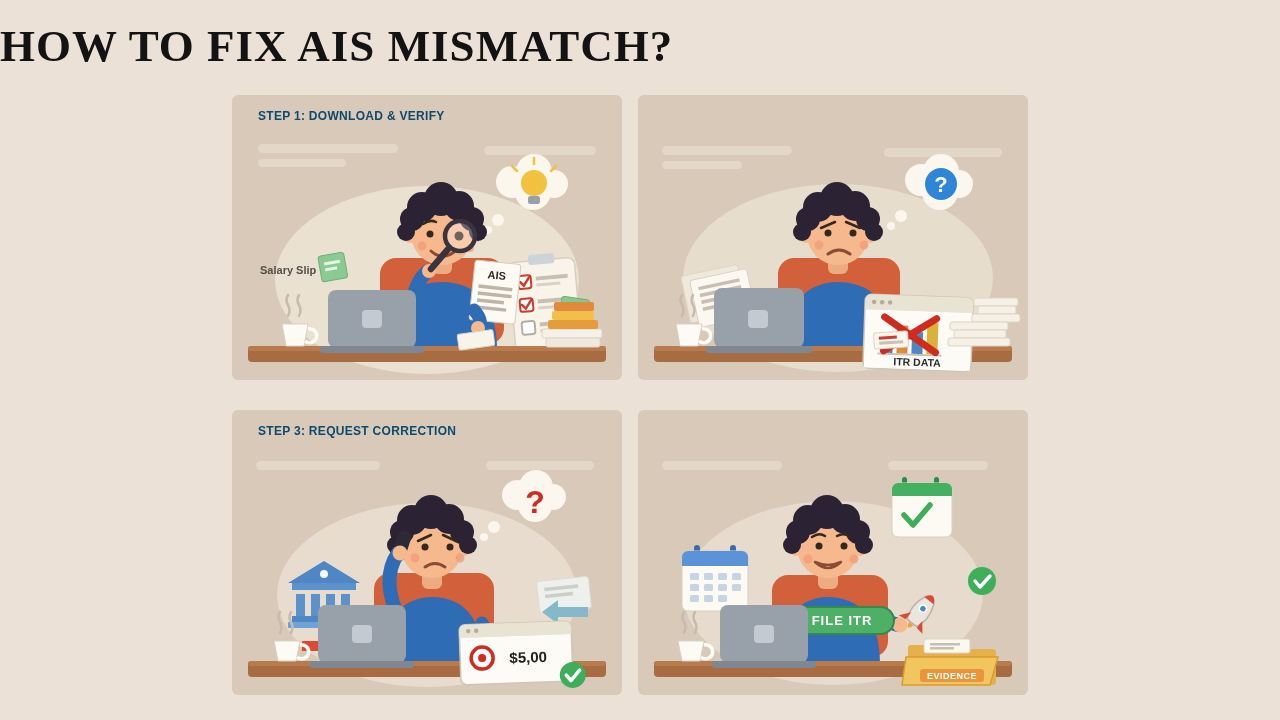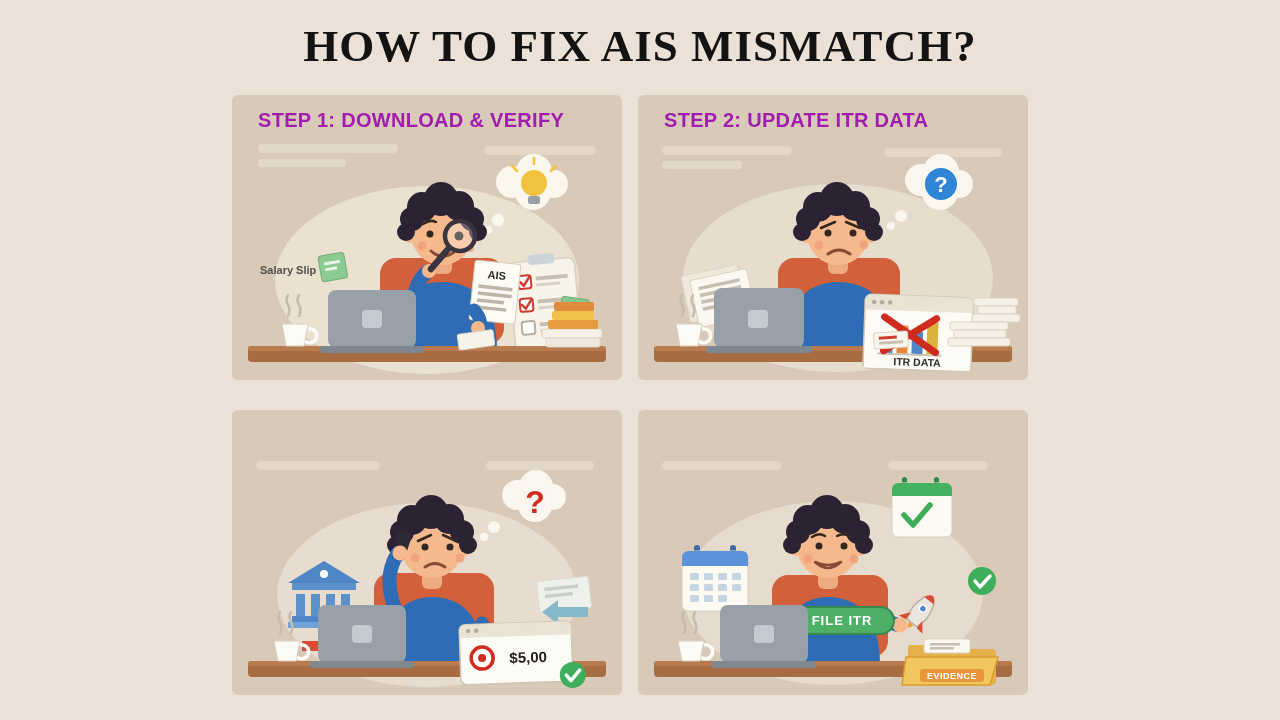--- a/index.html
+++ b/index.html
@@ -9,42 +9,41 @@
     font-family:"Liberation Sans", sans-serif;
     overflow:hidden;
     position:relative;
   }
   .page-title {
     font-family:"Liberation Serif", serif;
     font-weight:bold;
     font-size:45px;
     letter-spacing:1px;
     color:#131313;
-    text-align:center;
     padding-top:20px;
   }
   .grid {
     position:absolute;
     left:232px; top:95px;
     width:796px; height:600px;
     display:grid;
     grid-template-columns:390px 390px;
     grid-template-rows:285px 285px;
     column-gap:16px; row-gap:30px;
   }
   .panel {
     background:#d8c9b9;
     border-radius:6px;
     position:relative;
     overflow:hidden;
   }
   .panel h2 {
-    font-size:20px;
+    font-size:12px;
     font-weight:bold;
-    color:#a21caf;
+    color:#0c4a6e;
     letter-spacing:.3px;
     padding:14px 10px 0 26px;
     white-space:nowrap;
   }
   .illus { display:block; width:390px; height:240px; position:absolute; left:0; bottom:0; }
   svg text { font-family:"Liberation Sans", sans-serif; }
 </style>
 </head>
 <body>
 
@@ -171,21 +170,20 @@
         <rect x="314" y="198" width="54" height="9" rx="2" fill="#efe9dd" stroke="#ddd4c4"></rect>
         <rect x="316" y="180" width="50" height="9" rx="2" fill="#e59c3c"></rect>
         <rect x="320" y="171" width="42" height="9" rx="2" fill="#f2c04a"></rect>
         <rect x="322" y="162" width="40" height="9" rx="2" fill="#df8a3c"></rect>
       </g>
       <rect x="226" y="192" width="36" height="16" rx="2" fill="#f8f4ea" stroke="#ddd4c4" transform="rotate(-8 243 200)"></rect>
     </svg>
   </section>
 
   <section class="panel">
-    <h2>STEP 2: UPDATE ITR DATA</h2>
     <svg class="illus" viewBox="0 0 390 240">
       <g fill="#e3d8c7">
         <rect x="24" y="6" width="130" height="9" rx="4.5"></rect>
         <rect x="24" y="21" width="80" height="8" rx="4"></rect>
         <rect x="246" y="8" width="118" height="9" rx="4.5"></rect>
       </g>
       <ellipse cx="200" cy="138" rx="155" ry="94" fill="#eee5d6" opacity=".7"></ellipse>
 
       <g>
         <circle cx="283" cy="40" r="16" fill="#fbf7ee"></circle>
@@ -282,20 +280,21 @@
       </g>
       <g transform="rotate(-4 253 200)">
         <rect x="236" y="192" width="34" height="16" rx="2" fill="#fbf7ee" stroke="#ddd4c4"></rect>
         <rect x="241" y="196" width="18" height="3" fill="#cf3b2f"></rect>
           <rect x="241" y="201" width="24" height="3" fill="#c8c1b4"></rect>
       </g>
     </svg>
   </section>
 
   <section class="panel">
+    <h2>STEP 3: REQUEST CORRECTION</h2>
     <svg class="illus" viewBox="0 0 390 240">
       <g fill="#e3d8c7">
         <rect x="24" y="6" width="124" height="9" rx="4.5"></rect>
         <rect x="254" y="6" width="108" height="9" rx="4.5"></rect>
       </g>
       <ellipse cx="195" cy="140" rx="150" ry="92" fill="#efe6d7" opacity=".65"></ellipse>
 
       <g>
         <path d="M56,128 L92,106 L128,128 Z" fill="#4f86c6"></path>
         <circle cx="92" cy="119" r="4" fill="#fdfbf5"></circle>

